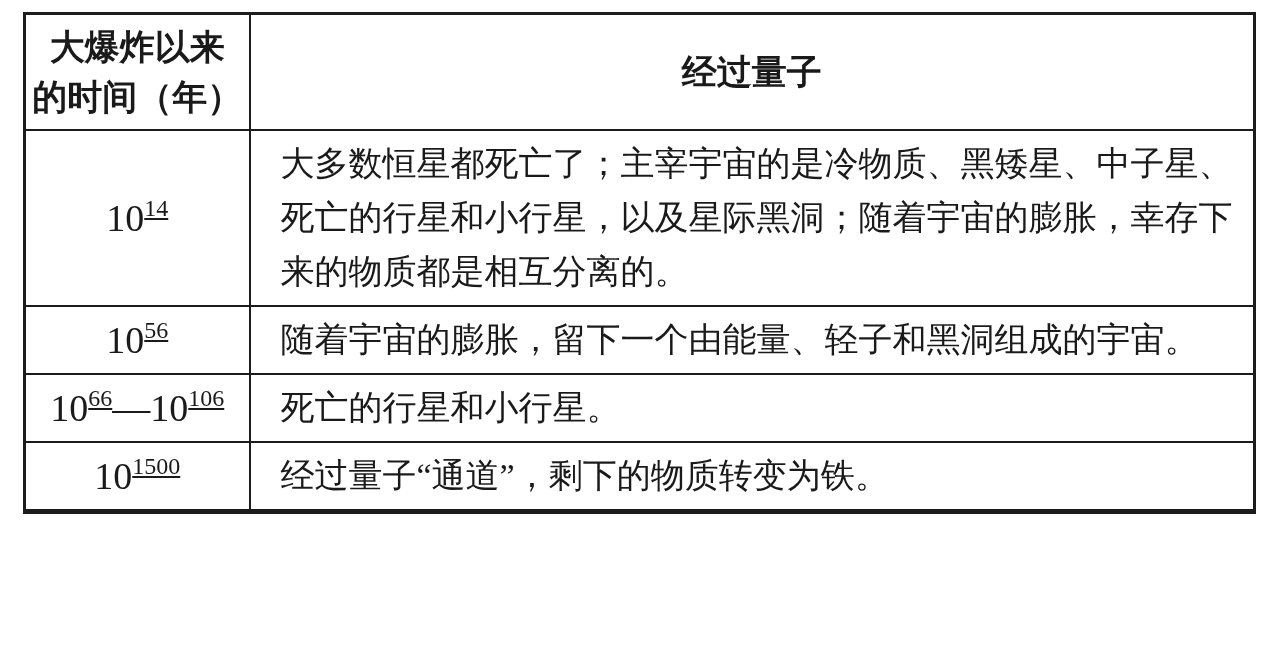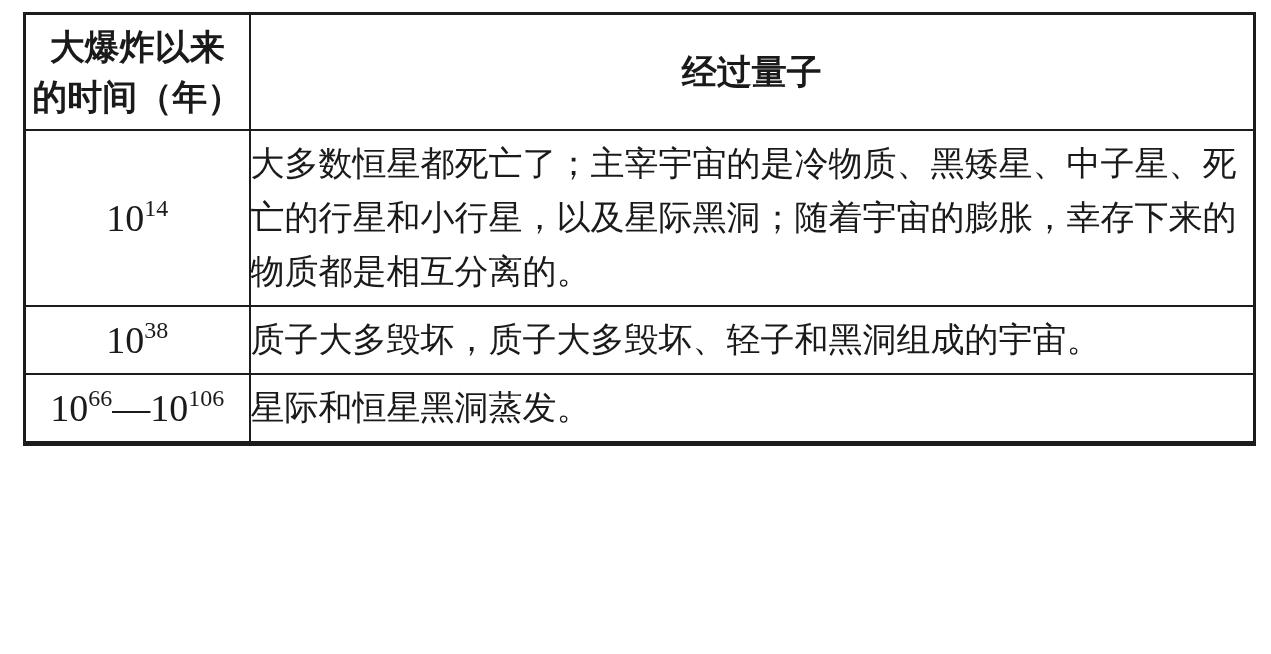--- a/index.html
+++ b/index.html
@@ -45,25 +45,26 @@
     text-align: center;
     font-size: 38px;
     white-space: nowrap;
   }
   td.time-cell sup {
     font-size: 24px;
     line-height: 0;
     position: relative;
     top: -0.05em;
     vertical-align: super;
+    text-decoration: underline;
   }
   td.event-cell {
     font-size: 34px;
     line-height: 54px;
-    padding: 6px 16px 6px 0;
+    padding: 6px 16px 6px 30px;
     text-align: left;
   }
 </style>
 </head>
 <body>
 
 <div class="page">
   <table class="events-table">
     <colgroup>
       <col class="time-col">
@@ -77,22 +78,26 @@
         </th>
         <th class="header-cell">经过量子</th>
       </tr>
     </thead>
     <tbody>
         <tr>
           <td class="time-cell"><span>10</span><sup>14</sup></td>
           <td class="event-cell">大多数恒星都死亡了；主宰宇宙的是冷物质、黑矮星、中子星、死亡的行星和小行星，以及星际黑洞；随着宇宙的膨胀，幸存下来的物质都是相互分离的。</td>
         </tr>
         <tr>
-          <td class="time-cell"><span>10</span><sup>38</sup></td>
-          <td class="event-cell">质子大多毁坏，质子大多毁坏、轻子和黑洞组成的宇宙。</td>
+          <td class="time-cell"><span>10</span><sup>56</sup></td>
+          <td class="event-cell">随着宇宙的膨胀，留下一个由能量、轻子和黑洞组成的宇宙。</td>
         </tr>
         <tr>
           <td class="time-cell"><span>10</span><sup>66</sup><span>—</span><span>10</span><sup>106</sup></td>
-          <td class="event-cell">星际和恒星黑洞蒸发。</td>
+          <td class="event-cell">死亡的行星和小行星。</td>
+        </tr>
+        <tr>
+          <td class="time-cell"><span>10</span><sup>1500</sup></td>
+          <td class="event-cell">经过量子“通道”，剩下的物质转变为铁。</td>
         </tr>
       </tbody>
   </table>
 </div>
 
 </body></html>

